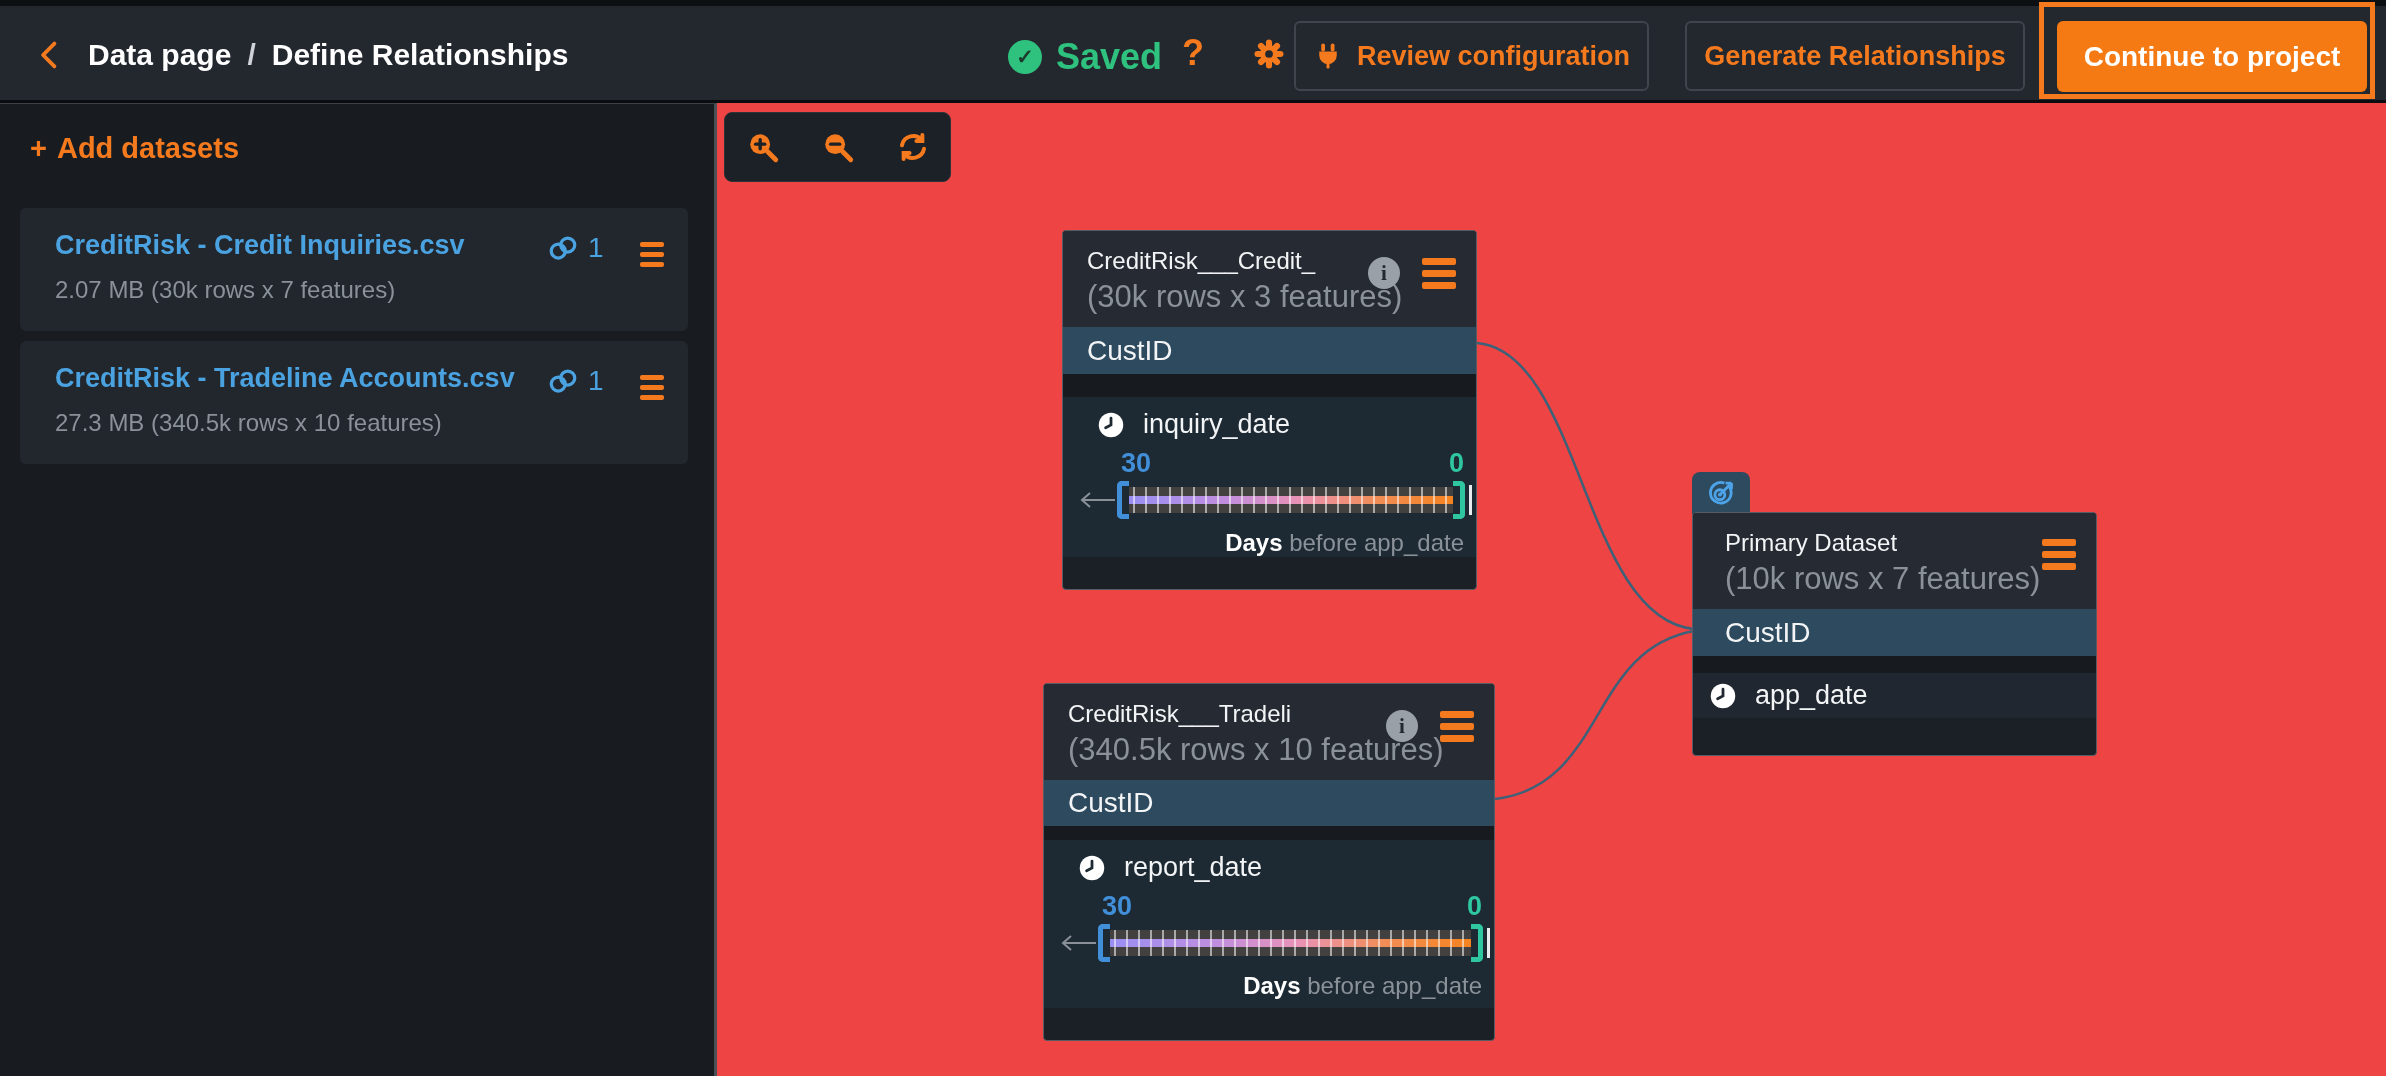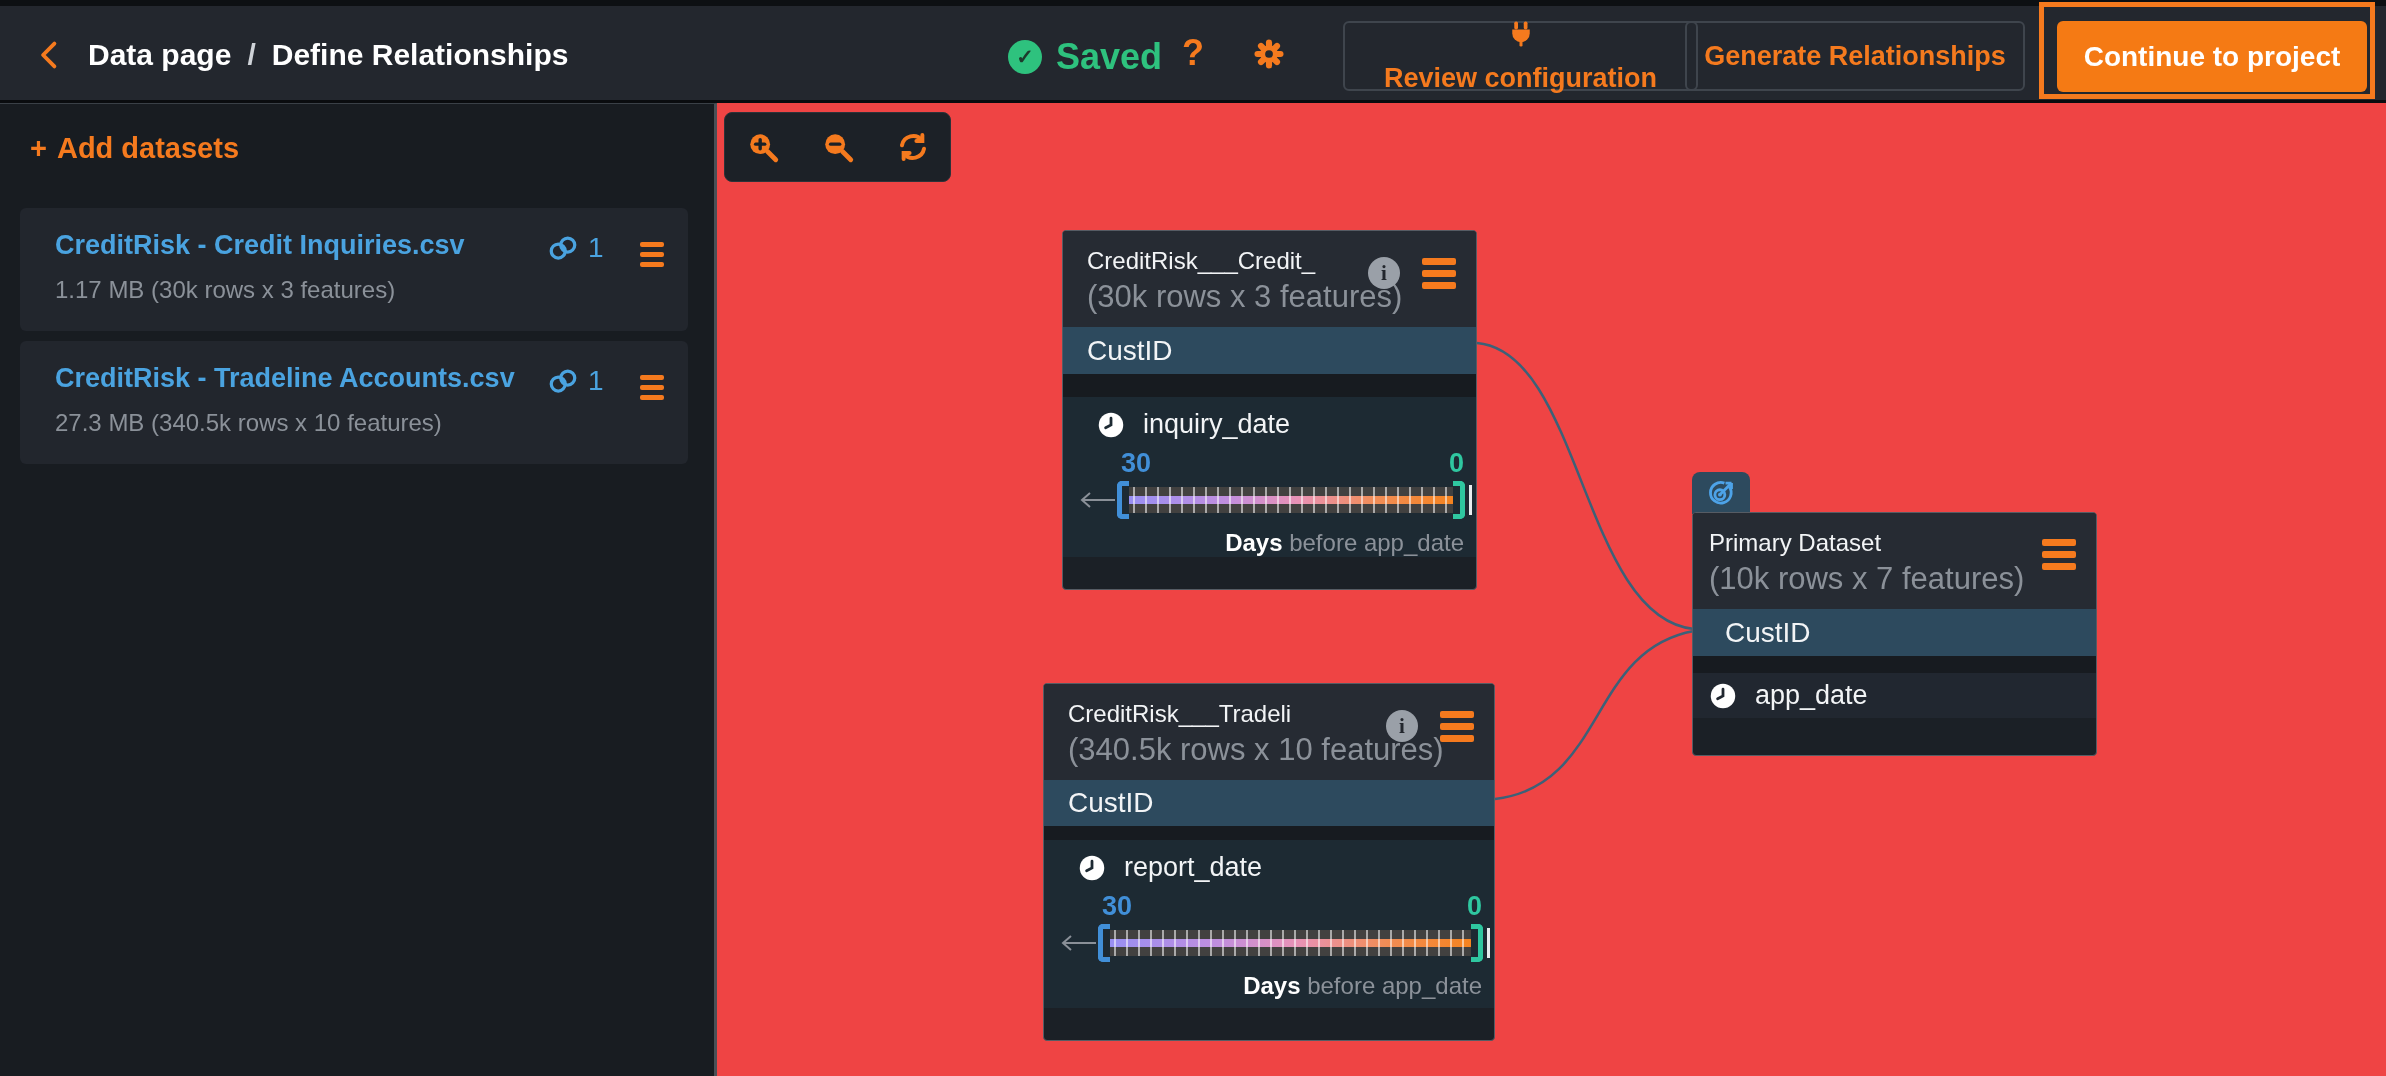--- a/index.html
+++ b/index.html
@@ -16,21 +16,21 @@
   .breadcrumb .sep{color:#cfd3d8;font-weight:bold;}
   .saved{position:absolute;left:1008px;top:30px;display:flex;align-items:center;gap:14px;}
   .saved .chk{width:34px;height:34px;border-radius:50%;background:#2ec27e;color:#1d3a2c;
               display:flex;align-items:center;justify-content:center;font-size:21px;font-weight:bold;}
   .saved .txt{color:#2ec27e;font-size:36px;font-weight:bold;}
   .help{position:absolute;left:1182px;top:26px;color:#f57a1e;font-size:36px;font-weight:bold;cursor:pointer;}
   .gear{position:absolute;left:1253px;top:32px;cursor:pointer;}
   .hbtn{position:absolute;top:15px;height:70px;border:2px solid #3f454d;border-radius:6px;
         display:flex;align-items:center;justify-content:center;gap:14px;
         color:#f57a1e;font-size:27px;font-weight:bold;cursor:pointer;background:transparent;white-space:nowrap;}
-  .btn-review{left:1343px;width:355px;flex-direction:column;}
+  .btn-review{left:1294px;width:355px;}
   .btn-generate{left:1685px;width:340px;}
   .continue-wrap{position:absolute;left:2039px;top:2px;width:336px;height:97px;
                  border:5px solid #f57a1e;z-index:5;}
   .btn-continue{position:absolute;left:13px;top:14px;width:310px;height:71px;background:#f57a14;
                 border-radius:6px;display:flex;align-items:center;justify-content:center;
                 color:#ffffff;font-size:28px;font-weight:bold;cursor:pointer;white-space:nowrap;}
 
   
   .sidebar{position:absolute;left:0;top:103px;width:717px;height:973px;background:#181c21;
            border-top:1px solid #3a4047;border-right:3px solid #4a5056;}
@@ -144,21 +144,21 @@
   </div>
 
   <div class="sidebar">
     <div class="add-datasets">
       <span>+</span>
       <span>Add datasets</span>
     </div>
 
     <div class="ds-card" style="top:104px;">
       <div class="name">CreditRisk - Credit Inquiries.csv</div>
-      <div class="meta">1.17 MB (30k rows x 3 features)</div>
+      <div class="meta">2.07 MB (30k rows x 7 features)</div>
       <div class="links">
         <span style="display:flex;">
           <svg width="30" height="28" viewBox="0 0 24 22" fill="none" stroke="#4aa3e0" stroke-width="2.6">
             <circle cx="8.2" cy="13.4" r="5.6"></circle>
               <circle cx="15.8" cy="8.6" r="5.6"></circle>
           </svg>
         </span>
         <span>1</span>
       </div>
       <span class="burger sm">
@@ -332,21 +332,21 @@
       <svg viewBox="0 0 24 24" width="34" height="34">
         <path d="M17.8 7.6a7.3 7.3 0 1 1-3.4-2.6" fill="none" stroke="#4da3e8" stroke-width="2"></path>
         <circle cx="11.2" cy="13.2" r="3.5" fill="none" stroke="#4da3e8" stroke-width="2"></circle>
         <circle cx="11.2" cy="13.2" r="1.3" fill="#4da3e8"></circle>
         <path d="M11.2 13.2 L19.4 5" stroke="#4da3e8" stroke-width="2"></path>
         <path d="M19.4 5 h-4.2 M19.4 5 v4.2" stroke="#4da3e8" stroke-width="2" fill="none"></path>
       </svg>
     </span>
   </div>
   <div class="node" style="left:1692px;top:512px;width:405px;">
-    <div class="node-header" style="padding-left:16px;">
+    <div class="node-header" style="padding-left:32px;">
       <div class="node-title">Primary Dataset</div>
       <div class="node-sub">(10k rows x 7 features)</div>
       <div class="node-icons">
         <span class="burger lg">
             <i></i>
             <i></i>
             <i></i>
           </span>
       </div>
     </div>

